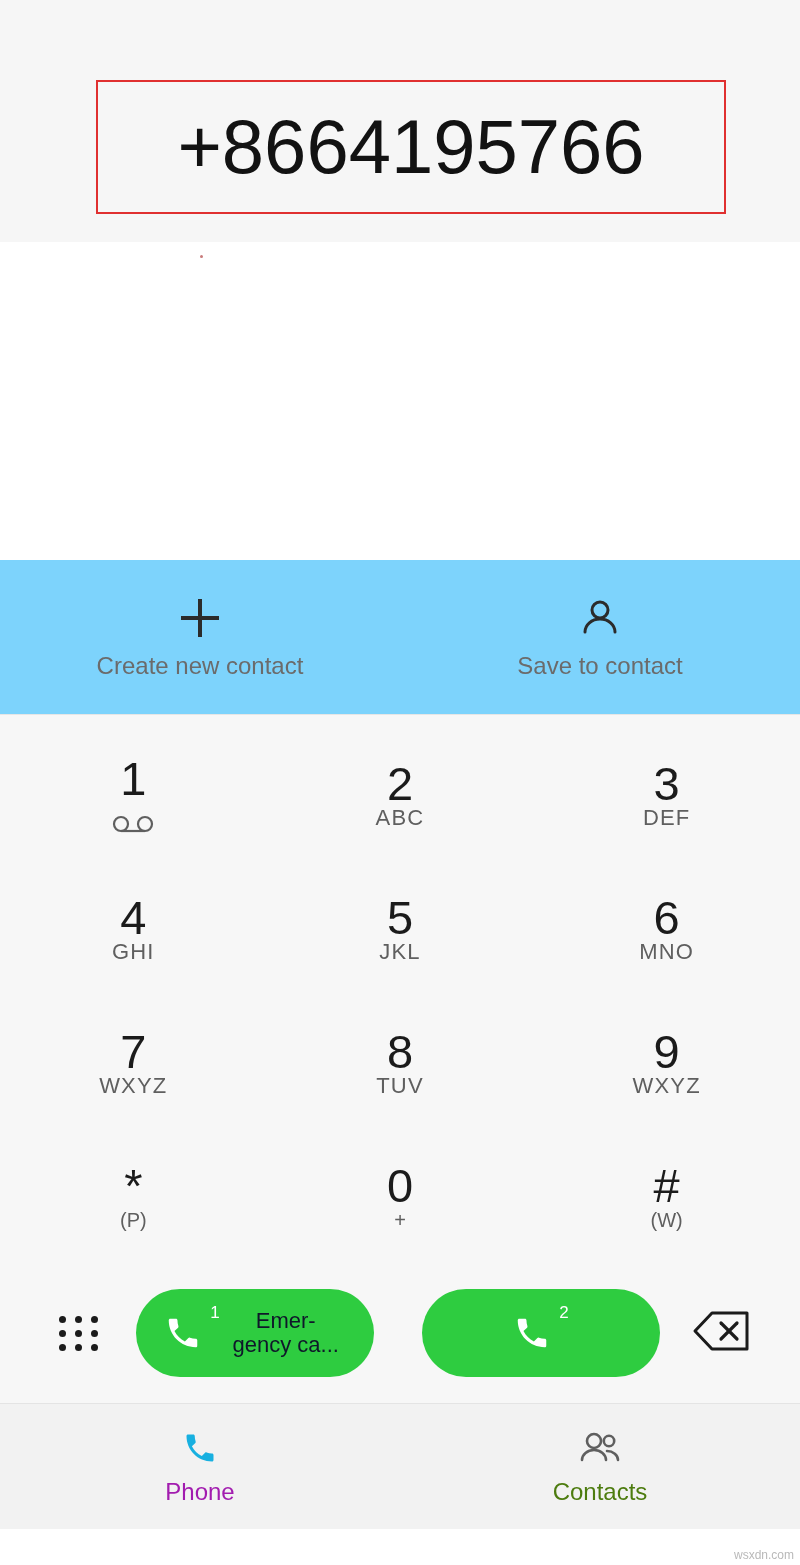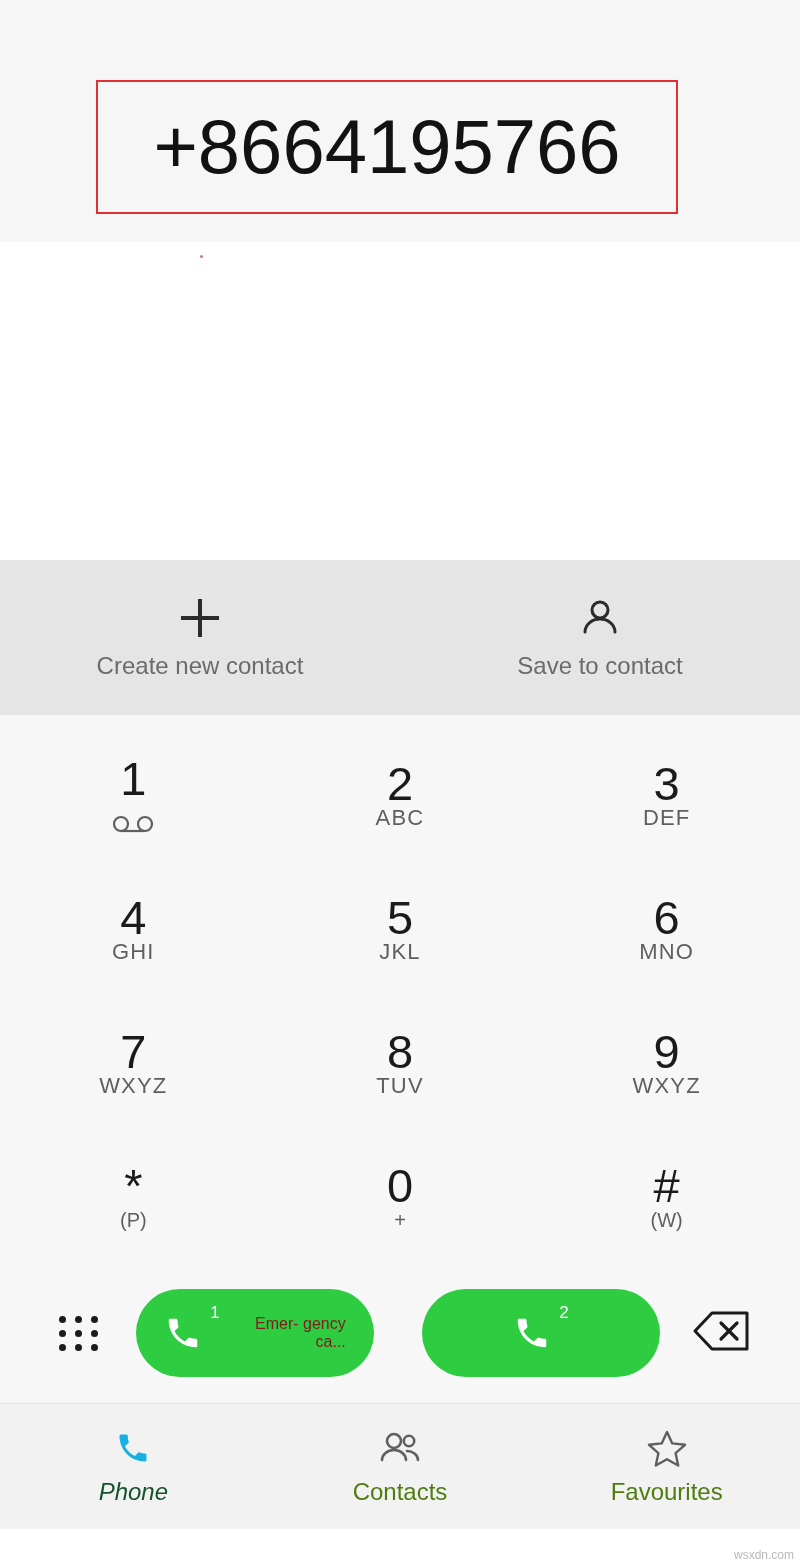--- a/index.html
+++ b/index.html
@@ -18,21 +18,21 @@
   
   .number-strip {
     height: 242px;
     background: #f6f6f6;
     position: relative;
   }
   .number-box {
     position: absolute;
     left: 96px;
     top: 80px;
-    width: 582px;
+    width: 630px;
     height: 134px;
     border: 2px solid #e03030;
     box-sizing: border-box;
     display: flex;
     align-items: center;
     justify-content: center;
   }
   .number-text {
     font-size: 76px;
     letter-spacing: 0px;
@@ -54,21 +54,21 @@
     top: 13px;
     width: 3px;
     height: 3px;
     background: #c97b7b;
     border-radius: 50%;
   }
 
   
   .actions {
     height: 154px;
-    background: #e5e5e5;
+    background: #7dd3fc;
     display: flex;
     align-items: center;
     border-bottom: 1px solid #e6e6e6;
   }
   .action {
     flex: 1;
     display: flex;
     flex-direction: column;
     align-items: center;
     justify-content: center;
@@ -182,24 +182,24 @@
     align-items: center;
   }
   .sim-badge {
     font-size: 17px;
     color: #ffffff;
     margin-left: 2px;
     align-self: flex-start;
     margin-top: 14px;
   }
   .call-label {
-    font-size: 16px;
-    color: #7f1d1d;
+    font-size: 22px;
+    color: #0f172a;
     line-height: 1.1;
-    text-align: right;
+    text-align: center;
     max-width: 120px;
     word-break: break-word;
   }
   .backspace-btn {
     margin-left: auto;
     width: 86px;
     display: flex;
     align-items: center;
     justify-content: center;
     color: #1b1b1b;
@@ -219,22 +219,21 @@
     flex-direction: column;
     align-items: center;
     justify-content: center;
     gap: 10px;
   }
   .nav-label {
     font-size: 24px;
     color: #4d7c0f;
   }
   .nav-item.active .nav-label {
-    color: #14532d;
-    font-style: italic;
+    color: #a21caf;
   }
   .nav-icon {
     height: 40px;
     display: flex;
     align-items: center;
     justify-content: center;
     color: #5f5f5f;
   }
   .nav-item.active .nav-icon {
     color: #18b0e0;
@@ -421,24 +420,16 @@
       <svg width="44" height="36" viewBox="0 0 44 36">
         <circle cx="16" cy="11" r="7" fill="none" stroke="#5f5f5f" stroke-width="2.6"></circle>
         <path d="M4 30 a12 10 0 0 1 24 0" fill="none" stroke="#5f5f5f" stroke-width="2.6" stroke-linecap="round"></path>
         <circle cx="31" cy="11" r="5.2" fill="none" stroke="#5f5f5f" stroke-width="2.6"></circle>
         <path d="M29 21 a11 9 0 0 1 11 9" fill="none" stroke="#5f5f5f" stroke-width="2.6" stroke-linecap="round"></path>
       </svg>
     </span>
     <span class="nav-label">Contacts</span>
   </div>
 
-  <div class="nav-item">
-    <span class="nav-icon">
-      <svg width="40" height="38" viewBox="0 0 40 38">
-        <path d="M20 3 L25.3 14.4 L38 15.8 L28.6 24.2 L31.2 36.5 L20 30.2 L8.8 36.5 L11.4 24.2 L2 15.8 L14.7 14.4 Z" fill="none" stroke="#5f5f5f" stroke-width="2.4" stroke-linejoin="round"></path>
-      </svg>
-    </span>
-    <span class="nav-label">Favourites</span>
-  </div>
 
 </div>
 
 <div class="watermark">wsxdn.com</div>
 
 </body></html>

